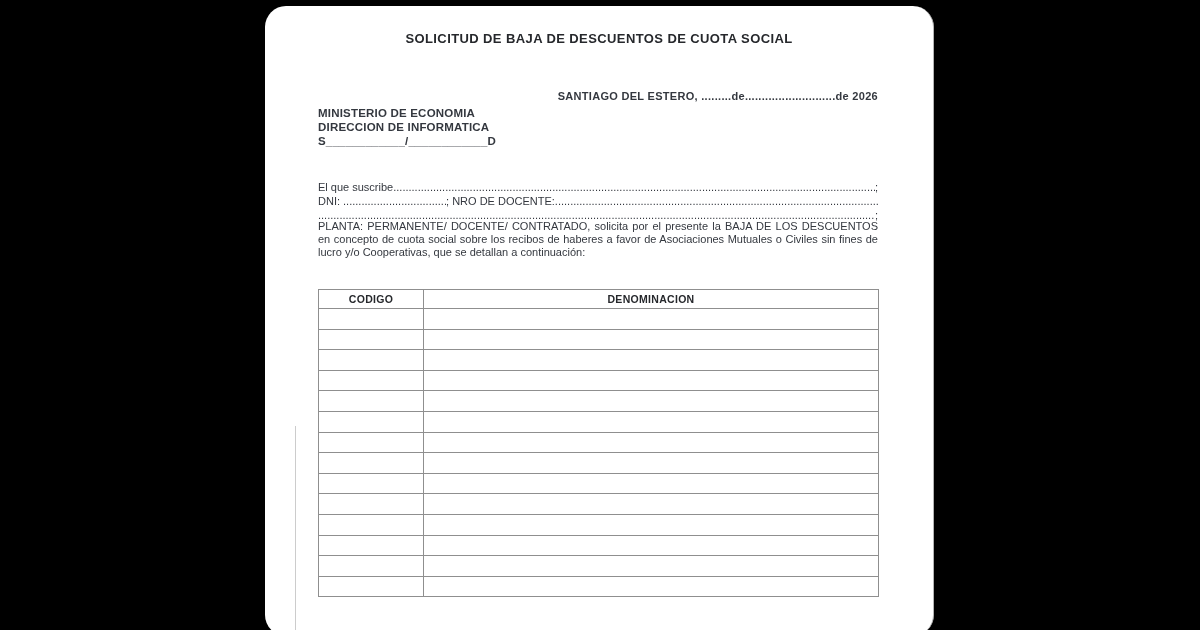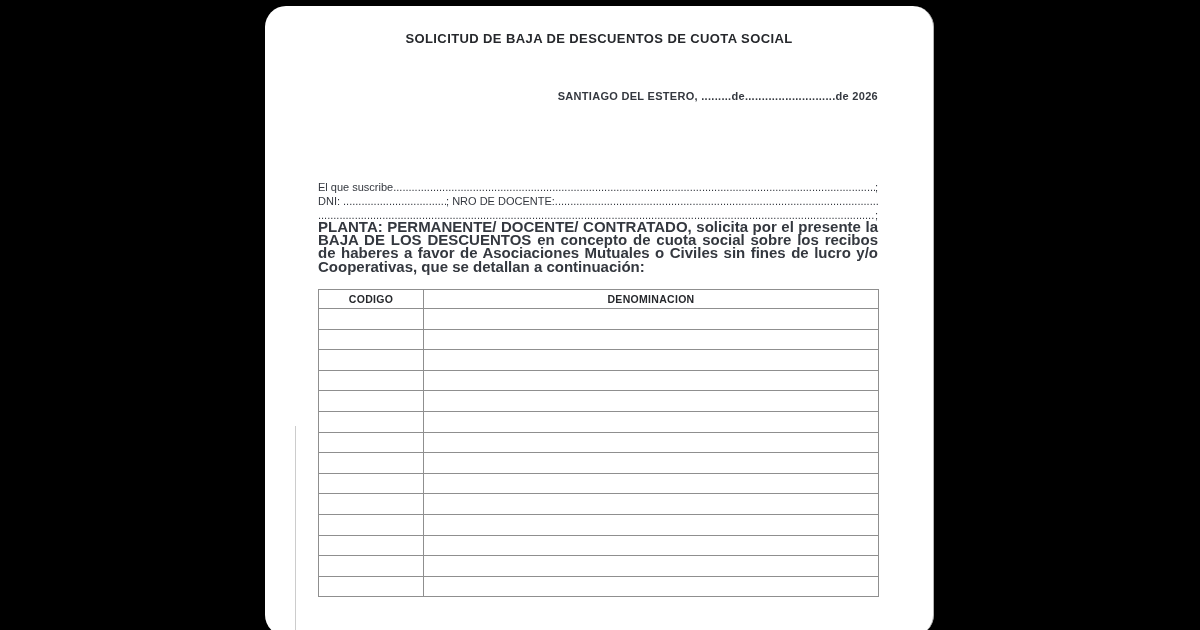--- a/index.html
+++ b/index.html
@@ -83,24 +83,23 @@
   }
   .dotline .lbl { flex: 0 0 auto; }
   .dotline .fill { flex: 1 1 auto; overflow: hidden; }
   .dotline .fill-fixed { flex: 0 0 auto; width: 103px; overflow: hidden; }
   .dotline .suffix { flex: 0 0 auto; }
   .paragraph {
     position: absolute;
     top: 214px;
     left: 53px;
     width: 560px;
-    font-size: 15px;
+    font-size: 11px;
     line-height: 13.2px;
     text-align: justify;
-    font-weight: bold;
   }
   table.discounts {
     position: absolute;
     top: 283px;
     left: 53px;
     width: 560px;
     border-collapse: collapse;
     table-layout: fixed;
   }
   table.discounts th,
@@ -129,20 +128,25 @@
 
 <div class="stage">
   <div class="page">
 
     <div class="scan-edge-line"></div>
 
     <div class="doc-title">SOLICITUD DE BAJA DE DESCUENTOS DE CUOTA SOCIAL</div>
 
     <div class="date-line">SANTIAGO DEL ESTERO, .........de...........................de 2026</div>
 
+    <div class="addressee">
+      <div>MINISTERIO DE ECONOMIA</div>
+      <div>DIRECCION DE INFORMATICA</div>
+      <div>S____________/____________D</div>
+    </div>
 
     <div class="fill-lines" style="top:174px">
       <div class="dotline">
         <span class="lbl">El que suscribe</span>
         <span class="fill">........................................................................................................................................................................................................</span>
         <span class="suffix">;</span>
       </div>
     </div>
 
     <div class="fill-lines" style="top:188px">

